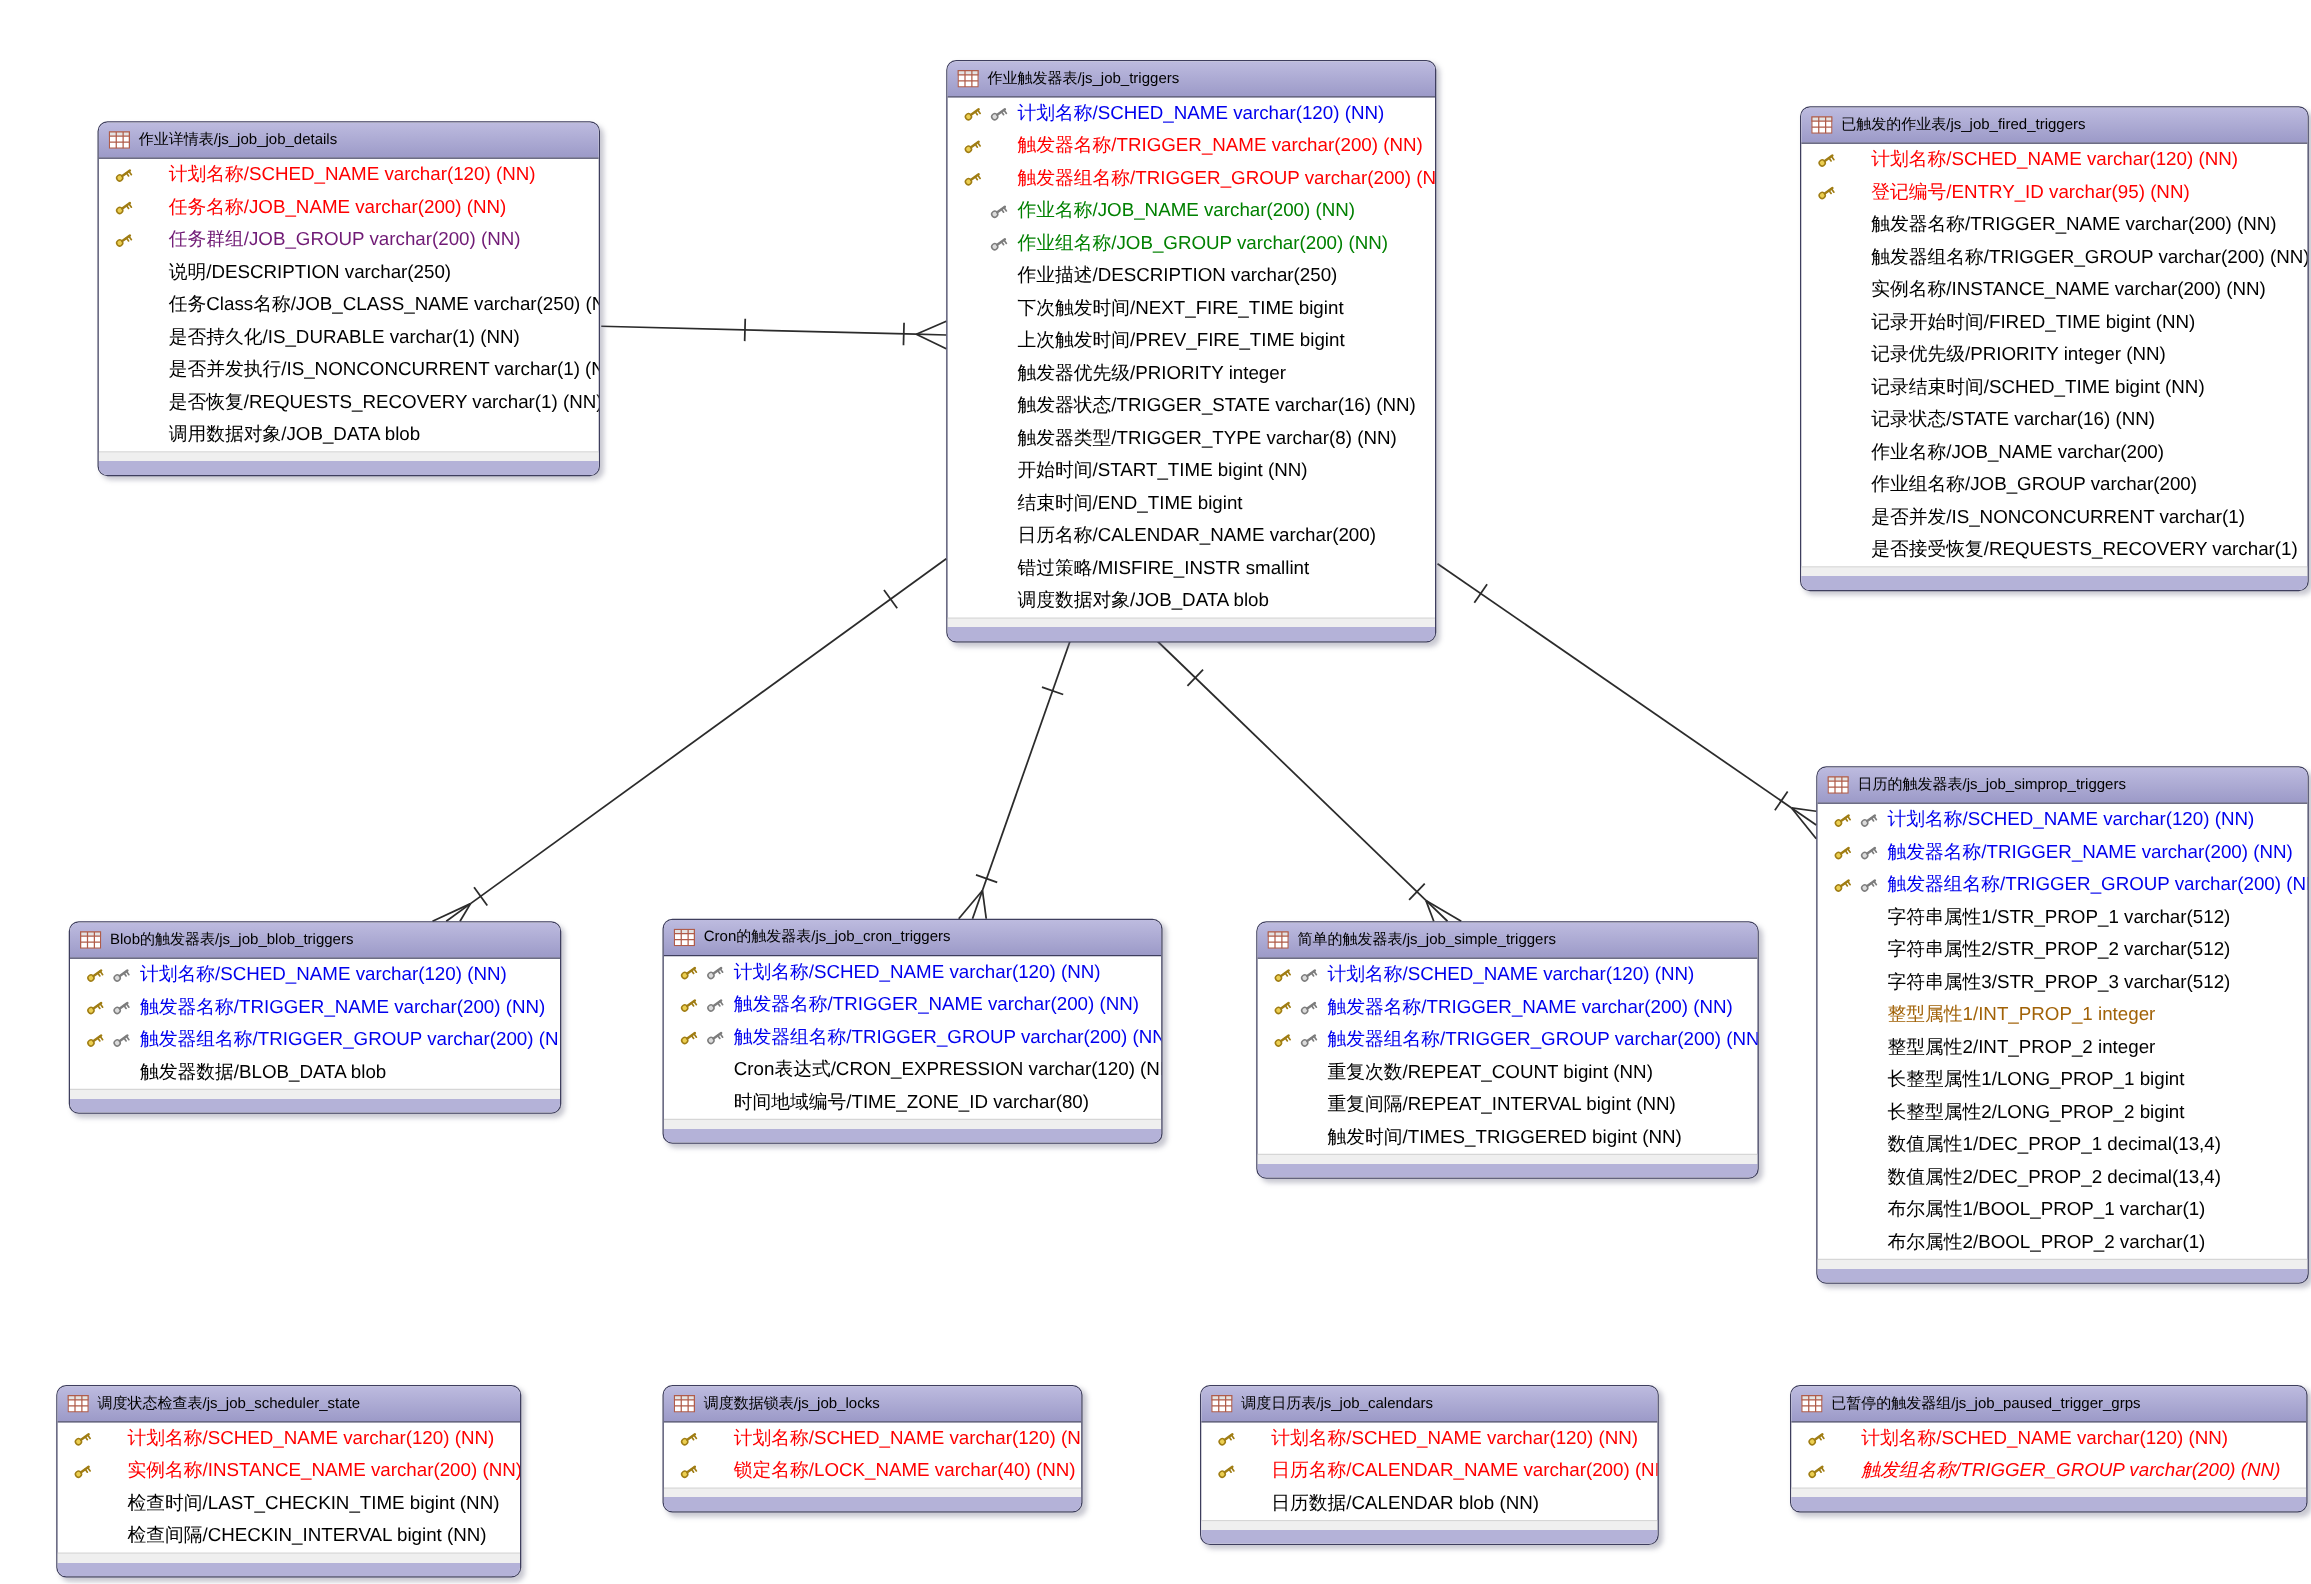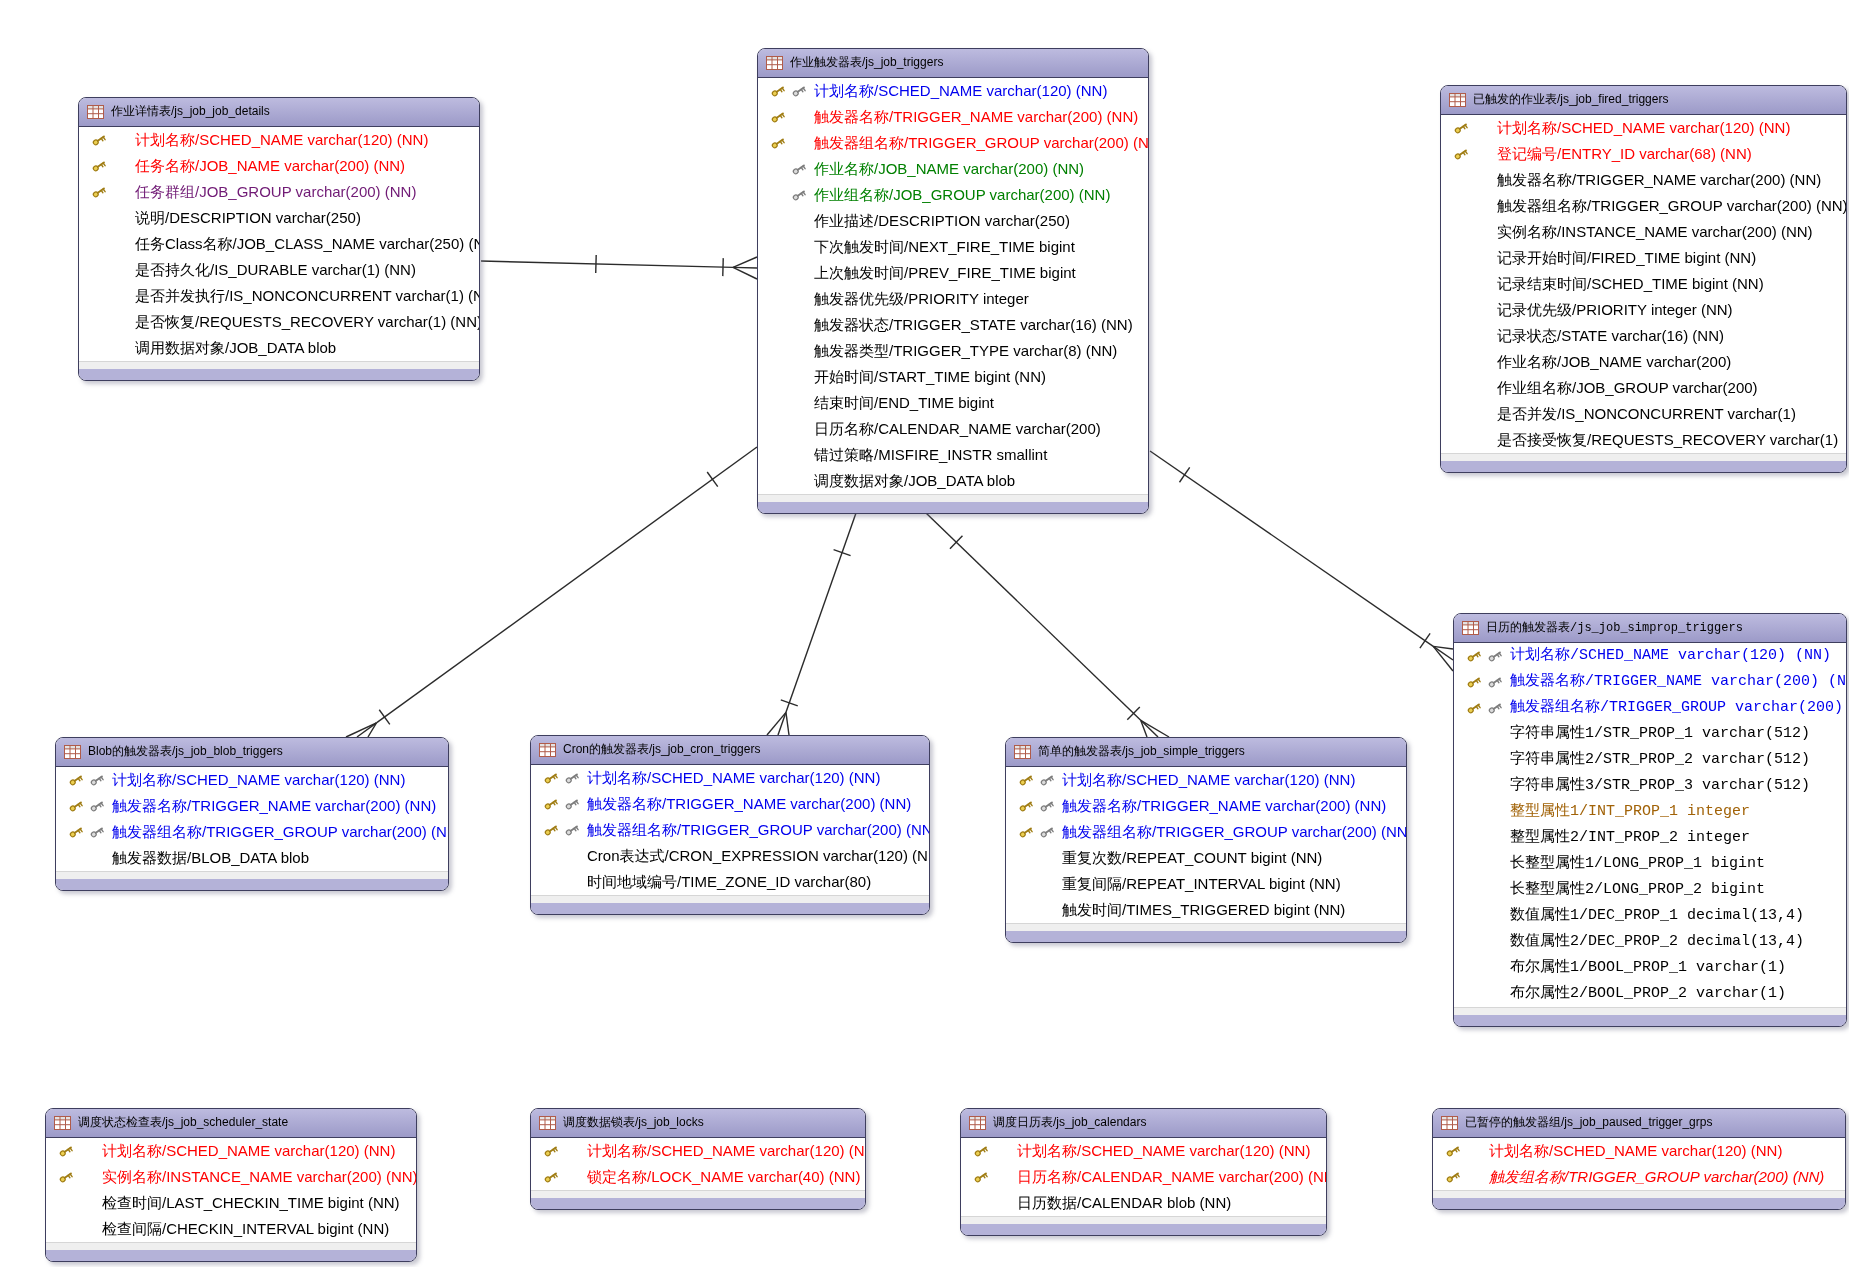--- a/index.html
+++ b/index.html
@@ -216,27 +216,27 @@
                 <path d="M16.4 10 V14.2" stroke-width="1.7"></path>
               </g>
             </svg><span class="er-label" style="color: rgb(255, 0, 0);">计划名称/SCHED_NAME varchar(120) (NN)</span></div>
           <div class="er-row"><svg class="key pk" viewBox="0 0 20 20">
               <g transform="rotate(-36 10 10)" fill="none" stroke="#a07d14" stroke-linecap="round">
                 <circle cx="5" cy="10" r="3" fill="#eccf52" stroke-width="1.5"></circle>
                 <path d="M8.2 10 H17.6" stroke-width="2.4"></path>
                 <path d="M13.4 10 V13.6" stroke-width="1.7"></path>
                 <path d="M16.4 10 V14.2" stroke-width="1.7"></path>
               </g>
-            </svg><span class="er-label" style="color: rgb(255, 0, 0);">登记编号/ENTRY_ID varchar(68) (NN)</span></div>
+            </svg><span class="er-label" style="color: rgb(255, 0, 0);">登记编号/ENTRY_ID varchar(95) (NN)</span></div>
           <div class="er-row"><span class="er-label" style="color: rgb(0, 0, 0);">触发器名称/TRIGGER_NAME varchar(200) (NN)</span></div>
           <div class="er-row"><span class="er-label" style="color: rgb(0, 0, 0);">触发器组名称/TRIGGER_GROUP varchar(200) (NN)</span></div>
           <div class="er-row"><span class="er-label" style="color: rgb(0, 0, 0);">实例名称/INSTANCE_NAME varchar(200) (NN)</span></div>
           <div class="er-row"><span class="er-label" style="color: rgb(0, 0, 0);">记录开始时间/FIRED_TIME bigint (NN)</span></div>
+          <div class="er-row"><span class="er-label" style="color: rgb(0, 0, 0);">记录优先级/PRIORITY integer (NN)</span></div>
           <div class="er-row"><span class="er-label" style="color: rgb(0, 0, 0);">记录结束时间/SCHED_TIME bigint (NN)</span></div>
-          <div class="er-row"><span class="er-label" style="color: rgb(0, 0, 0);">记录优先级/PRIORITY integer (NN)</span></div>
           <div class="er-row"><span class="er-label" style="color: rgb(0, 0, 0);">记录状态/STATE varchar(16) (NN)</span></div>
           <div class="er-row"><span class="er-label" style="color: rgb(0, 0, 0);">作业名称/JOB_NAME varchar(200)</span></div>
           <div class="er-row"><span class="er-label" style="color: rgb(0, 0, 0);">作业组名称/JOB_GROUP varchar(200)</span></div>
           <div class="er-row"><span class="er-label" style="color: rgb(0, 0, 0);">是否并发/IS_NONCONCURRENT varchar(1)</span></div>
           <div class="er-row"><span class="er-label" style="color: rgb(0, 0, 0);">是否接受恢复/REQUESTS_RECOVERY varchar(1)</span></div>
         </div>
         <div class="er-footer"></div>
       </div>
       <div class="er-table" style="left: 55px; top: 737px; width: 392px;">
         <div class="er-header">
@@ -411,21 +411,21 @@
                 <path d="M13.4 10 V13.6" stroke-width="1.7"></path>
                 <path d="M16.4 10 V14.2" stroke-width="1.7"></path>
               </g>
             </svg><span class="er-label" style="color: rgb(0, 0, 238);">触发器组名称/TRIGGER_GROUP varchar(200) (NN)</span></div>
           <div class="er-row"><span class="er-label" style="color: rgb(0, 0, 0);">重复次数/REPEAT_COUNT bigint (NN)</span></div>
           <div class="er-row"><span class="er-label" style="color: rgb(0, 0, 0);">重复间隔/REPEAT_INTERVAL bigint (NN)</span></div>
           <div class="er-row"><span class="er-label" style="color: rgb(0, 0, 0);">触发时间/TIMES_TRIGGERED bigint (NN)</span></div>
         </div>
         <div class="er-footer"></div>
       </div>
-      <div class="er-table" style="left: 1453px; top: 613px; width: 392px; font-family: Liberation Mono, monospace;">
+      <div class="er-table" style="left: 1453px; top: 613px; width: 392px;">
         <div class="er-header">
           <svg class="hdr-icon" width="17" height="14" viewBox="0 0 17 14">
             <rect x="0.5" y="0.5" width="16" height="13" fill="#ffffff" stroke="#b05c4a"></rect>
             <rect x="0.5" y="0.5" width="16" height="3.4" fill="#e3e3e3" stroke="#b05c4a"></rect>
             <path d="M6 0.5 V13.5 M11.5 0.5 V13.5 M0.5 8.7 H16.5" stroke="#b05c4a" fill="none"></path>
           </svg>
           <span class="er-title">日历的触发器表/js_job_simprop_triggers</span>
         </div>
         <div class="er-rows">
           <div class="er-row"><svg class="key pk" viewBox="0 0 20 20">

